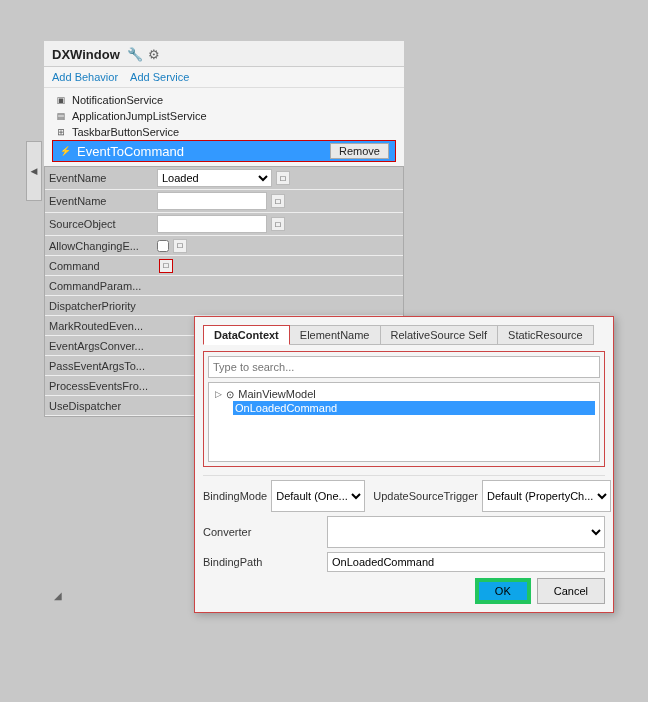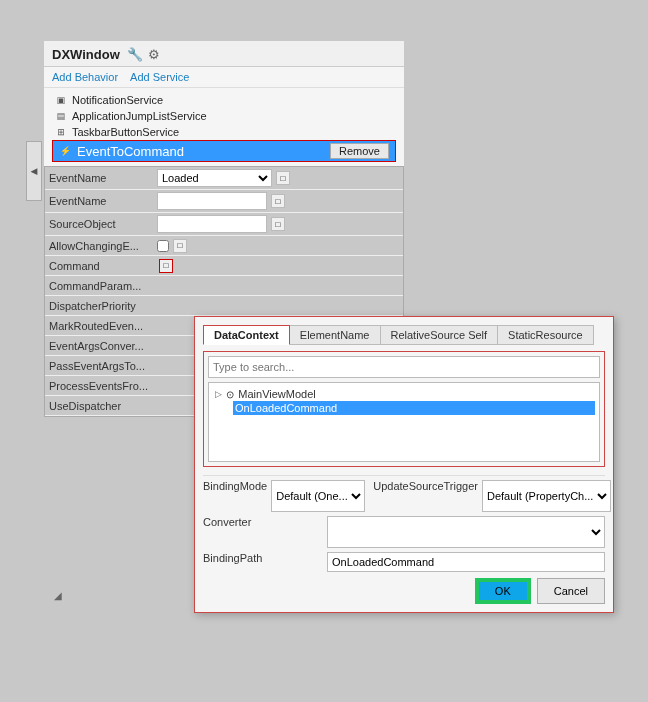--- a/index.html
+++ b/index.html
@@ -218,21 +218,21 @@
     .tree-child {
       padding-left: 20px;
     }
     .binding-bottom {
       margin-top: 8px;
       padding-top: 4px;
       border-top: 1px solid #ddd;
     }
     .bottom-row {
       display: flex;
-      align-items: flex-start;
+      align-items: center;
       gap: 4px;
       margin-bottom: 4px;
     }
     .bottom-label {
       width: 120px;
       font-size: 11px;
       color: #333;
     }
     .bottom-select {
       height: 32px;

